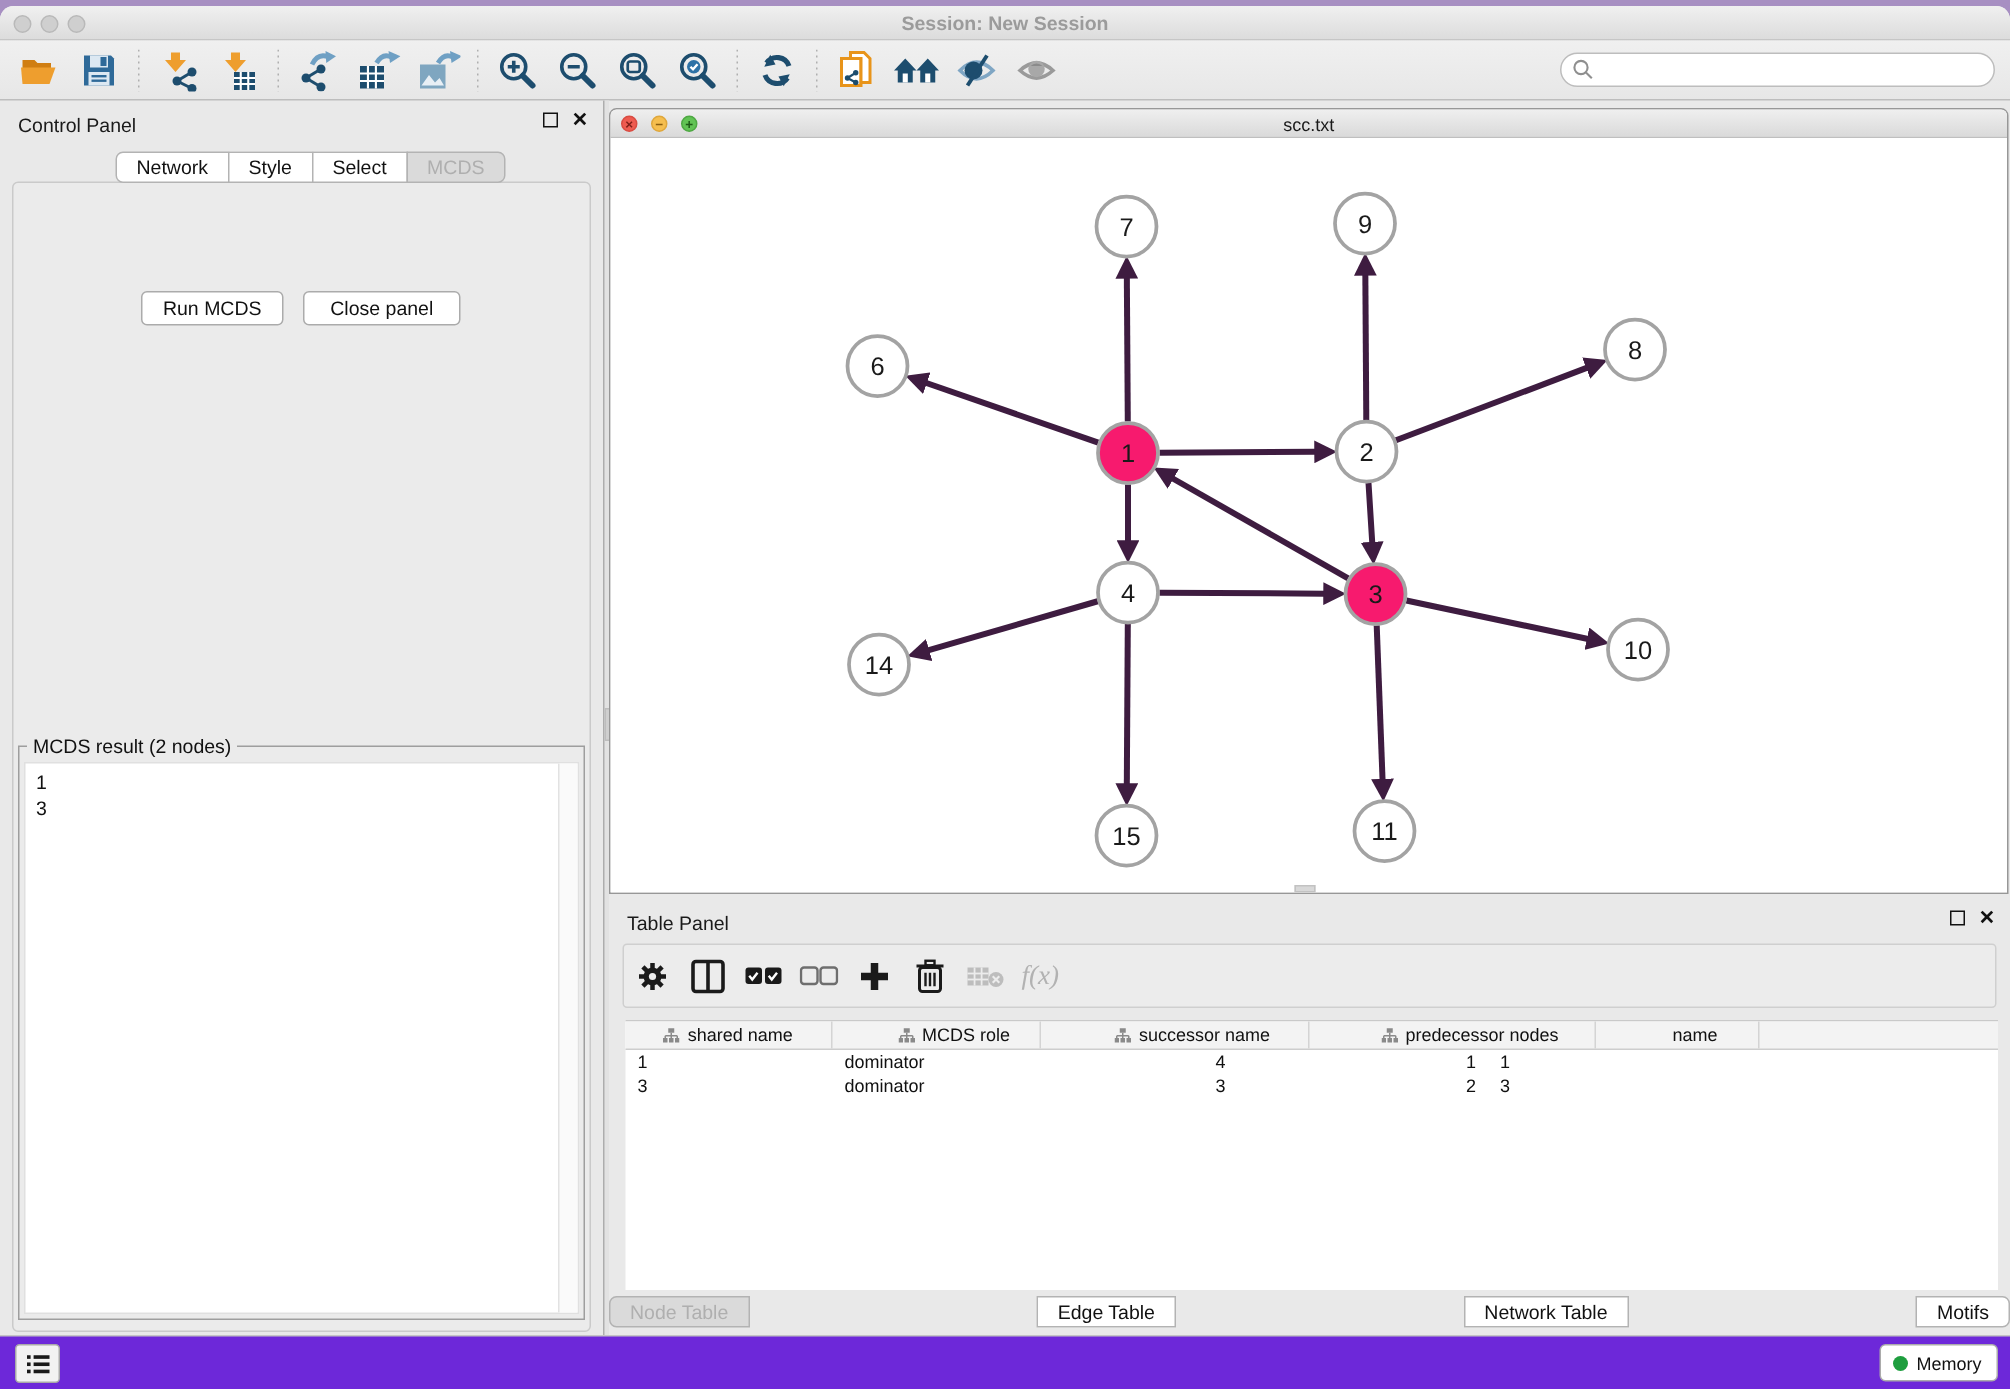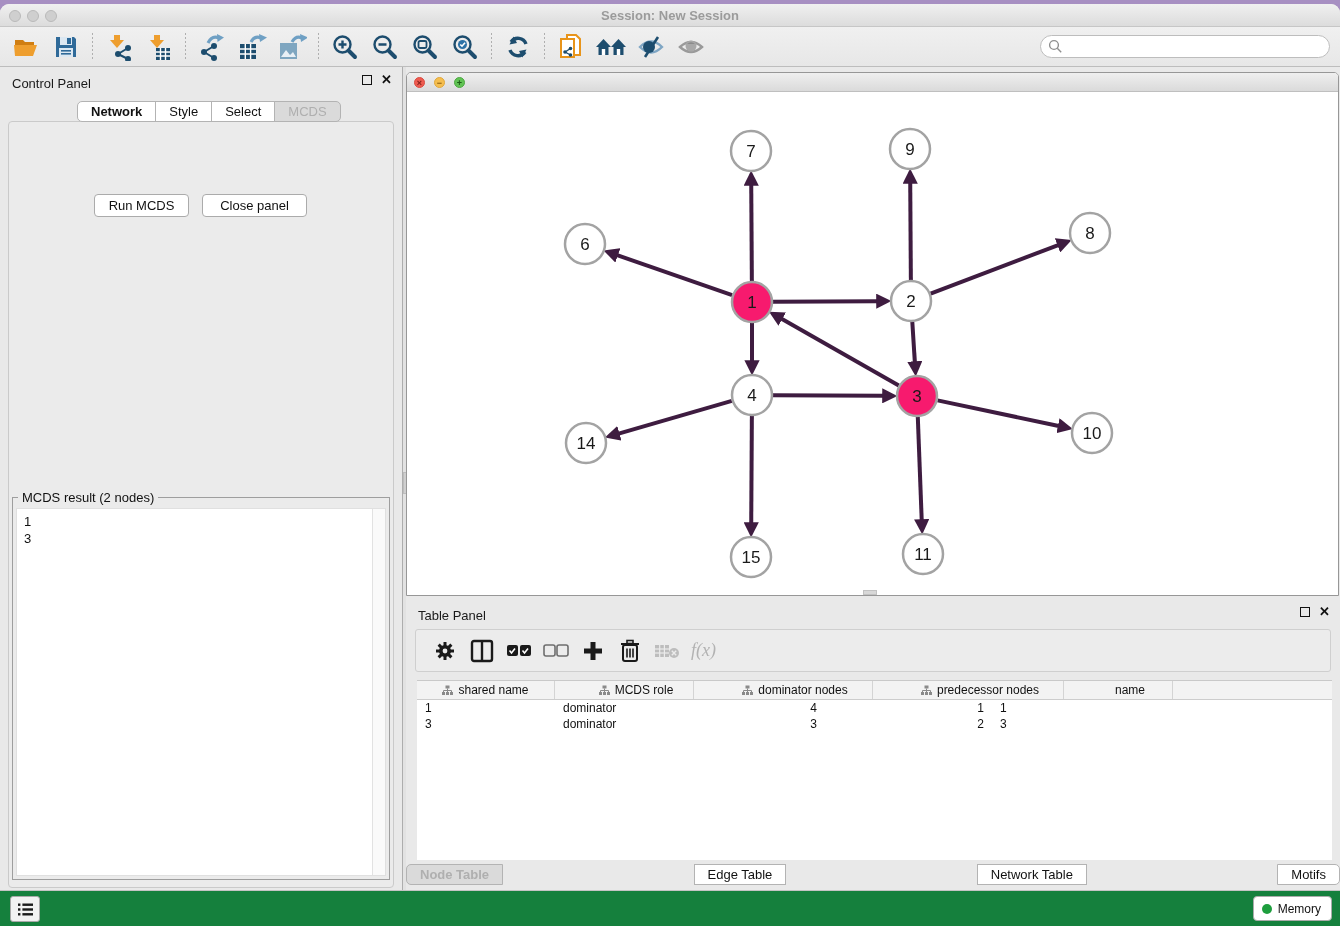--- a/index.html
+++ b/index.html
@@ -37,21 +37,21 @@
   .vgrip { position:absolute; left:0px; top:405px; width:4px; height:22px; background:#CFCFCF; border:1px solid #BDBDBD; }
 
   .panel-header { position:absolute; left:12px; top:9px; font-size:13px; color:#1A1A1A; }
   .panel-btns { position:absolute; right:10px; top:8px; display:flex; gap:9px; align-items:center; }
   .pb-max { width:10px; height:10px; border:1.5px solid #111; }
   .pb-close { font-size:13px; font-weight:bold; color:#111; line-height:10px; }
 
   .cp-tabs { position:absolute; left:77px; top:34px; display:flex; }
   .seg-tab { height:21px; line-height:19px; padding:0 13px; font-size:13px; color:#111;
     background:#fff; border:1px solid #B3B3B3; margin-left:-1px; }
-  .seg-tab:first-child { border-radius:5px 0 0 5px; margin-left:0;font-weight:bold; }
+  .seg-tab:first-child { border-radius:5px 0 0 5px; margin-left:0; }
   .seg-tab:last-child { border-radius:0 5px 5px 0; }
   .seg-tab.active { background:#DADADA; color:#AFAFAF; }
 
   .cp-box { position:absolute; left:8px; top:54px; width:386px; height:767px;
     border:1px solid #CACACA; border-radius:4px; background:#EBEBEB; }
   .opt-label { position:absolute; left:0; right:0; top:74px; text-align:center; font-size:13px; color:#111; }
   .dropdown { position:absolute; left:44px; top:95px; width:312px; height:24px; background:#fff;
     border:1px solid #B5B5B5; border-radius:5px; font-size:13px; color:#111;
     display:flex; align-items:center; padding:0 10px; }
   .dd-arrows { margin-left:auto; display:flex; flex-direction:column; gap:1px; align-items:center; }
@@ -84,37 +84,37 @@
     font-size:9px; line-height:11px; text-align:center; font-weight:bold; }
   .nl.red { left:7px; background:#EE5B50; border:1px solid #D94C42; color:#7E1F18; }
   .nl.yel { left:27px; background:#F5BE4F; border:1px solid #DFA73C; color:#8A5D10; }
   .nl.grn { left:47px; background:#61C354; border:1px solid #4EA843; color:#1E5B17; }
   .net-canvas { position:absolute; left:0; top:19px; right:0; bottom:0; background:#fff; }
   .net-hgrip { position:absolute; left:456px; bottom:0px; width:14px; height:5px; background:#D8D8D8; border:1px solid #C2C2C2; }
 
   
   .table-panel { position:absolute; left:406px; top:595px; width:934px; height:293px; background:#E9E9E9; }
   .tp-toolbar { position:absolute; left:9px; top:30px; right:9px; height:43px; background:#ECECEC;
-    border:1px solid #CFCFCF; border-radius:3px; display:flex; align-items:center; padding-left:10px; }
+    border:1px solid #CFCFCF; border-radius:3px; display:flex; align-items:center; }
   .tpi { width:37px; height:30px; display:flex; align-items:center; justify-content:center; }
   .fx-label { font-family:"Liberation Serif", serif; font-style:italic; font-size:18px; color:#B2B2B2; }
 
   .node-table { position:absolute; left:11px; top:81px; right:8px; height:180px; background:#fff;
     border-top:1px solid #C9C9C9; }
   .nt-header { display:flex; height:19px; background:#F3F3F3;
     border-bottom:1px solid #CDCDCD;gap:24px; }
   .nt-hcell { display:flex; align-items:center; justify-content:center; gap:5px;
     font-size:12px; color:#111; border-right:1px solid #D4D4D4; position:relative; }
   .nt-row { display:flex; height:16px; }
   .nt-cell { font-size:12px; color:#111; padding:1px 8px 0 8px; overflow:hidden; white-space:nowrap; }
 
   .tp-tabs { position:absolute; left:0; right:0; bottom:7px; display:flex; justify-content:space-between; }
 
   
-  .statusbar { position:absolute; left:0; bottom:0; width:100%; height:36px; background:#15803d;
+  .statusbar { position:absolute; left:0; bottom:0; width:100%; height:36px; background:#6d28d9;
     border-top:1px solid #C4C4C4; }
   .sb-list-btn { position:absolute; left:10px; top:5px; width:30px; height:26px; background:#F2F2F2;
     border:1px solid #A9A9A9; border-radius:3px; display:flex; align-items:center; justify-content:center; }
   .memory-btn { position:absolute; right:8px; top:5px; height:25px; padding:0 10px 0 8px; background:#fff;
     border:1px solid #ABABAB; border-radius:4px; display:flex; align-items:center; gap:6px;
     font-size:12px; color:#111; }
   .mem-dot { width:10px; height:10px; border-radius:50%; background:#1E9E3E; }
 </style>
 </head>
 <body>
@@ -323,20 +323,21 @@
   </div>
   <div class="vsplitter">
       <div class="vgrip"></div>
     </div>
 
   <div class="net-window">
     <div class="net-titlebar">
       <span class="nl red">×</span>
       <span class="nl yel">−</span>
       <span class="nl grn">+</span>
+      <div class="net-title">scc.txt</div>
     </div>
     <div class="net-canvas">
       <svg width="931" height="503" viewBox="0 0 931 503">
           <defs>
             <marker id="arrow" markerWidth="4.2" markerHeight="3.8" refX="0.2" refY="1.9" orient="auto">
               <path d="M0,0 L3.8,1.9 L0,3.8 Z" fill="#3E1C40"></path>
             </marker>
           </defs>
           <line x1="344.860930201927" y1="189.00046049097114" x2="344.22516062545157" y2="92.99925444318959" stroke="#3E1C40" stroke-width="4" marker-end="url(#arrow)"></line>
           <line x1="325.1623643306905" y1="203.11028222263502" x2="210.1180767979297" y2="163.15478116335282" stroke="#3E1C40" stroke-width="4" marker-end="url(#arrow)"></line>
@@ -530,21 +531,21 @@
                 </g>
                 <g stroke="#8A8A8A" stroke-width="1">
                   <line x1="5.5" y1="3.5" x2="5.5" y2="5.5"></line>
                   <line x1="1.5" y1="5.5" x2="9.5" y2="5.5"></line>
                   <line x1="1.5" y1="5.5" x2="1.5" y2="7"></line>
                   <line x1="5.5" y1="5.5" x2="5.5" y2="7"></line>
                   <line x1="9.5" y1="5.5" x2="9.5" y2="7"></line>
                 </g>
               </svg>
             </span>
-            <span>dominator nodes</span>
+            <span>successor name</span>
           </div>
           <div class="nt-hcell" style="width: 167px;">
             <span style="display: inline-flex;">
               <svg width="11" height="11" viewBox="0 0 11 11">
                 <g fill="#8A8A8A">
                   <rect x="3.5" y="0.5" width="4" height="3"></rect>
                   <rect x="0" y="7" width="3" height="3"></rect>
                   <rect x="4" y="7" width="3" height="3"></rect>
                   <rect x="8" y="7" width="3" height="3"></rect>
                 </g>

